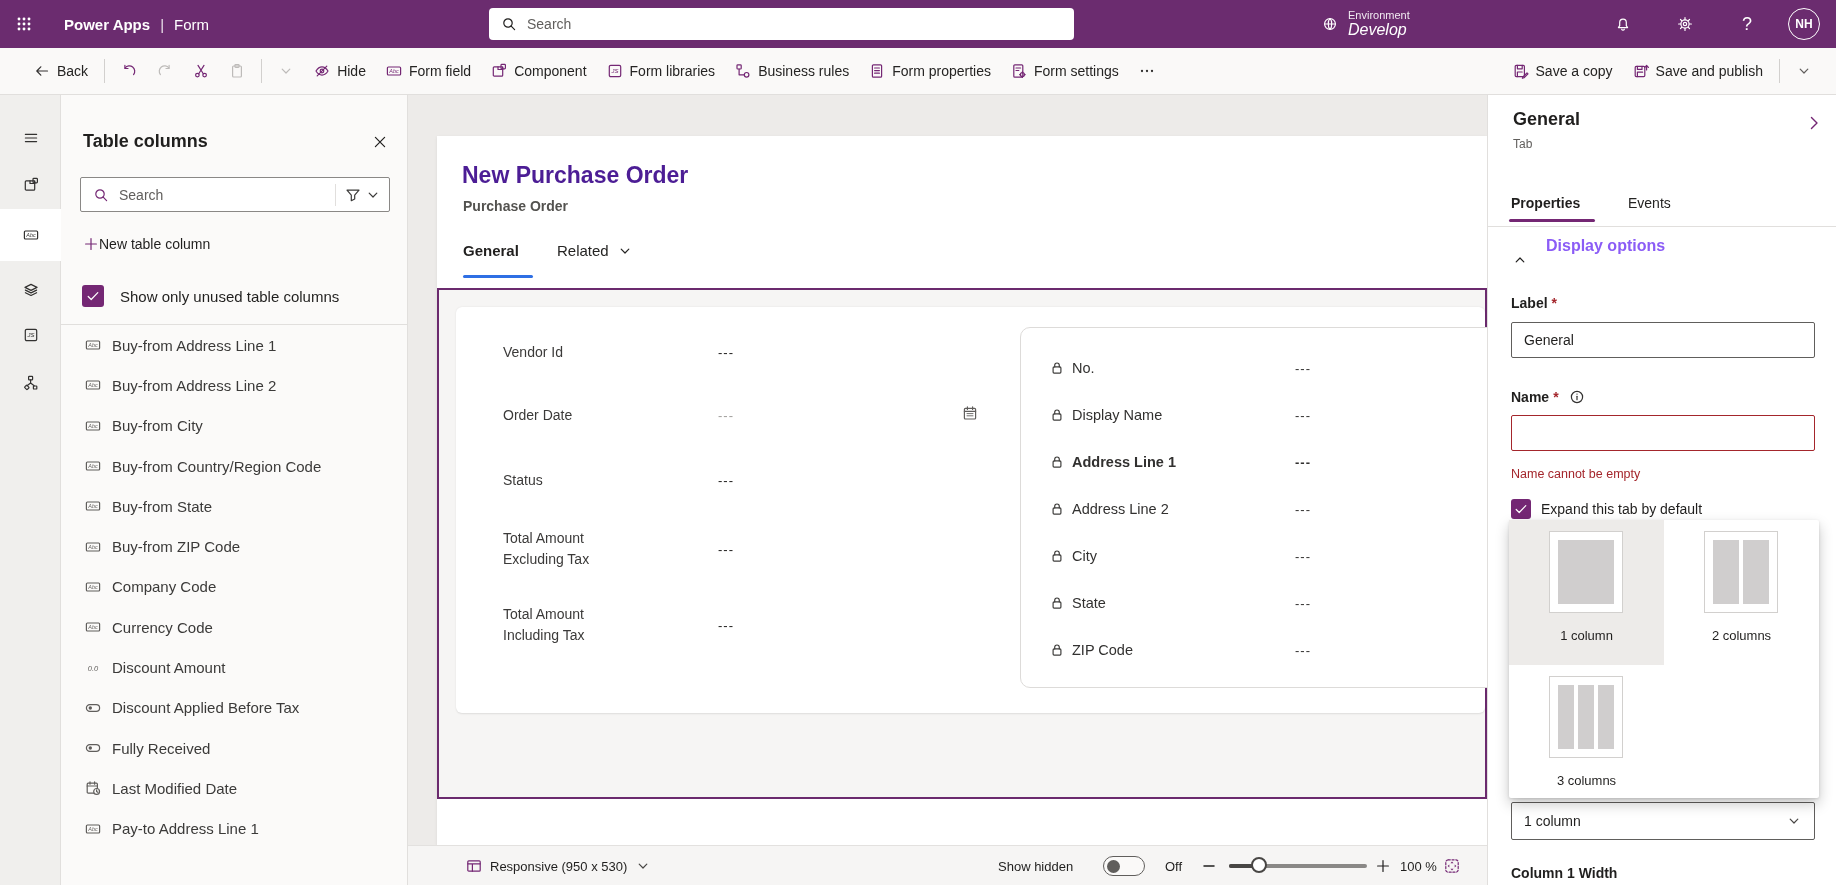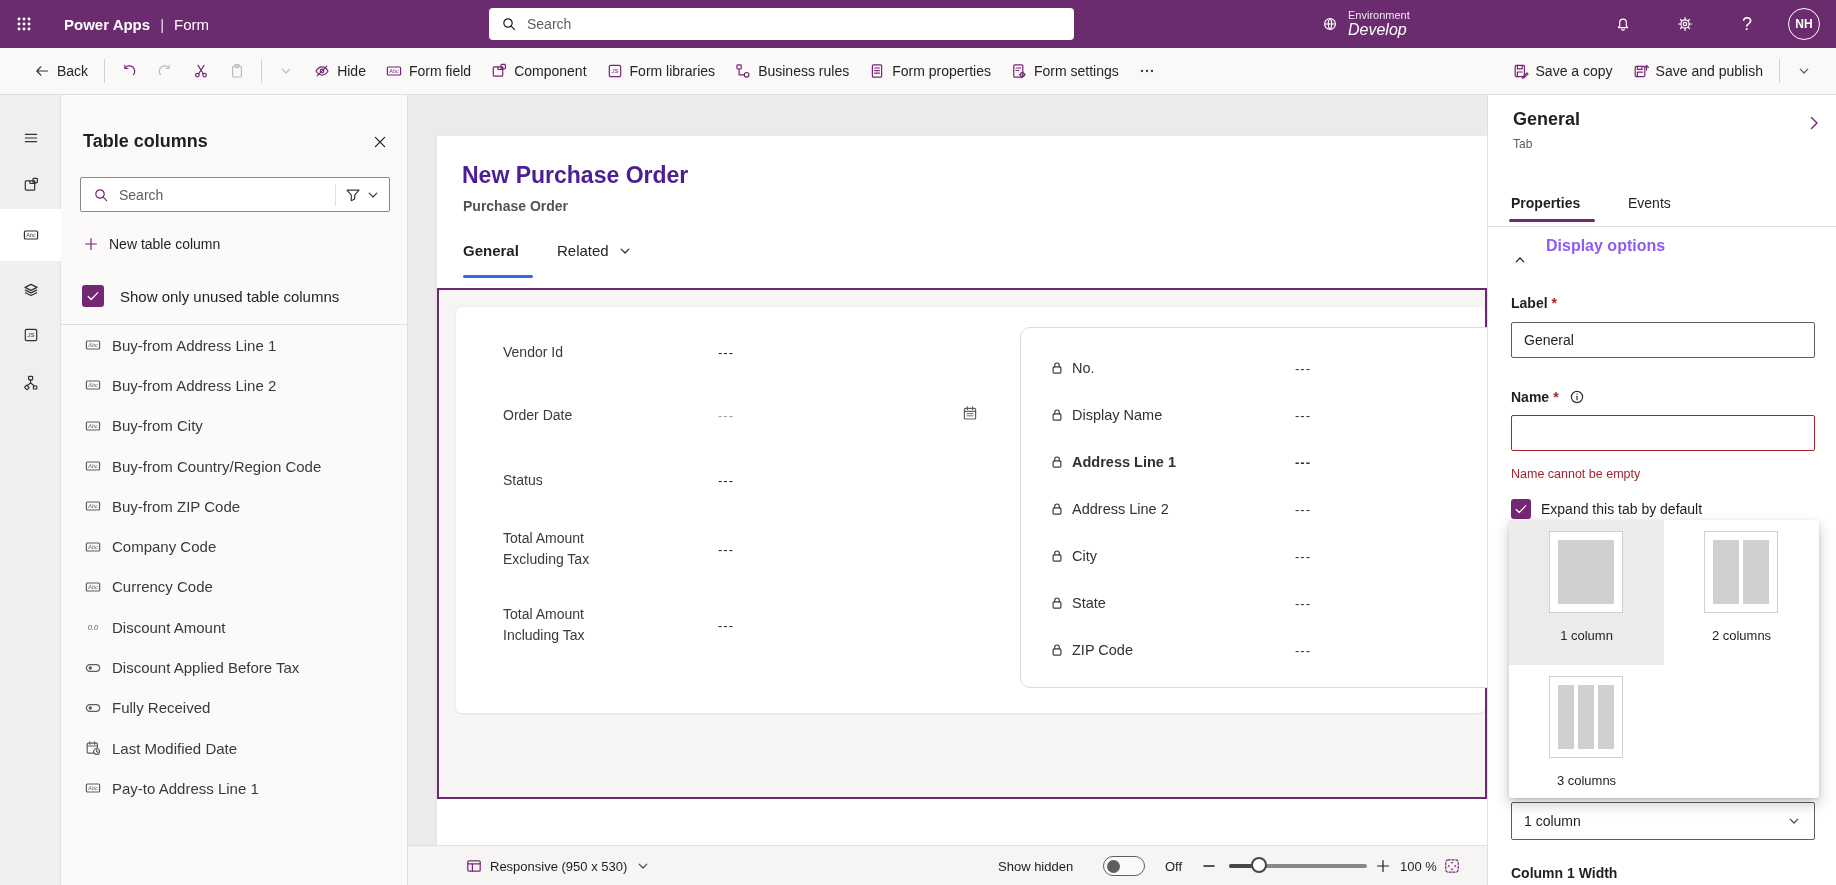--- a/index.html
+++ b/index.html
@@ -39,21 +39,21 @@
   
   .lpanel { position:absolute; left:61px; top:95px; width:347px; height:790px; background:#fbfaf9; border-right:1px solid #e1dfdd; z-index:10; }
   .lp-title { position:absolute; left:22px; top:36px; font-size:18px; font-weight:700; color:#201f1e; }
   .lp-close { position:absolute; left:304px; top:32px; width:30px; height:30px; display:flex; align-items:center; justify-content:center; color:#201f1e; background:transparent; border:none; cursor:pointer; }
   .lp-search { position:absolute; left:19px; top:82px; width:310px; height:35px; border:1px solid #8a8886; border-radius:2px; background:#fff; display:flex; align-items:center; }
   .lp-search .mag { color:#742774; margin:0 10px 0 12px; }
   .lp-search .ph { color:#605e5c; font-size:14px; flex:1; }
   .lp-search .div { width:1px; height:22px; background:#e1dfdd; }
   .lp-search .funnel { color:#3b3a39; margin:0 4px 0 9px; cursor:pointer; }
   .lp-search .chev { color:#3b3a39; margin-right:8px; cursor:pointer; }
-  .lp-new { position:absolute; left:22px; top:141px; display:flex; align-items:center; gap:10px; font-size:14px; color:#201f1e; cursor:pointer; }
+  .lp-new { position:absolute; left:22px; top:141px; display:flex; align-items:center; font-size:14px; color:#201f1e; cursor:pointer; }
   .lp-new .ic { color:#742774; }
   .lp-check { position:absolute; left:21px; top:190px; display:flex; align-items:center; gap:16px; cursor:pointer; }
   .cbx { width:22px; height:22px; border-radius:3px; background:#742774; display:flex; align-items:center; justify-content:center; color:#fff; flex:none; }
   .lp-check .txt { font-size:15px; color:#201f1e; }
   .lp-div { position:absolute; left:0; top:229px; width:347px; height:1px; background:#e1dfdd; }
   .lp-list { position:absolute; left:0; top:230px; width:347px; height:560px; overflow:hidden; }
   .lp-row { height:40.3px; display:flex; align-items:center; padding-left:21px; gap:8px; cursor:pointer; }
   .lp-row .ic { color:#605e5c; width:22px; flex:none; }
   .lp-row .txt { font-size:15px; color:#3b3a39; white-space:nowrap; }
 
@@ -479,20 +479,29 @@
         <span class="txt">Buy-from City</span>
       </div>
       <div class="lp-row">
         <i class="ic">
           <svg width="16" height="16" viewBox="0 0 16 16" fill="none" stroke="currentColor" stroke-width="1.2" stroke-linecap="round" stroke-linejoin="round">
             <rect x="1.4" y="4" width="13.2" height="8" rx="1"></rect>
             <text x="8" y="10.1" text-anchor="middle" font-size="5.4" font-family="inherit" fill="currentColor" stroke="none">Abc</text>
           </svg>
         </i>
         <span class="txt">Buy-from Country/Region Code</span>
+      </div>
+      <div class="lp-row">
+        <i class="ic">
+          <svg width="16" height="16" viewBox="0 0 16 16" fill="none" stroke="currentColor" stroke-width="1.2" stroke-linecap="round" stroke-linejoin="round">
+            <rect x="1.4" y="4" width="13.2" height="8" rx="1"></rect>
+            <text x="8" y="10.1" text-anchor="middle" font-size="5.4" font-family="inherit" fill="currentColor" stroke="none">Abc</text>
+          </svg>
+        </i>
+        <span class="txt">Buy-from State</span>
       </div>
       <div class="lp-row">
         <i class="ic">
           <svg width="16" height="16" viewBox="0 0 16 16" fill="none" stroke="currentColor" stroke-width="1.2" stroke-linecap="round" stroke-linejoin="round">
             <rect x="1.4" y="4" width="13.2" height="8" rx="1"></rect>
             <text x="8" y="10.1" text-anchor="middle" font-size="5.4" font-family="inherit" fill="currentColor" stroke="none">Abc</text>
           </svg>
         </i>
         <span class="txt">Buy-from ZIP Code</span>
       </div>

